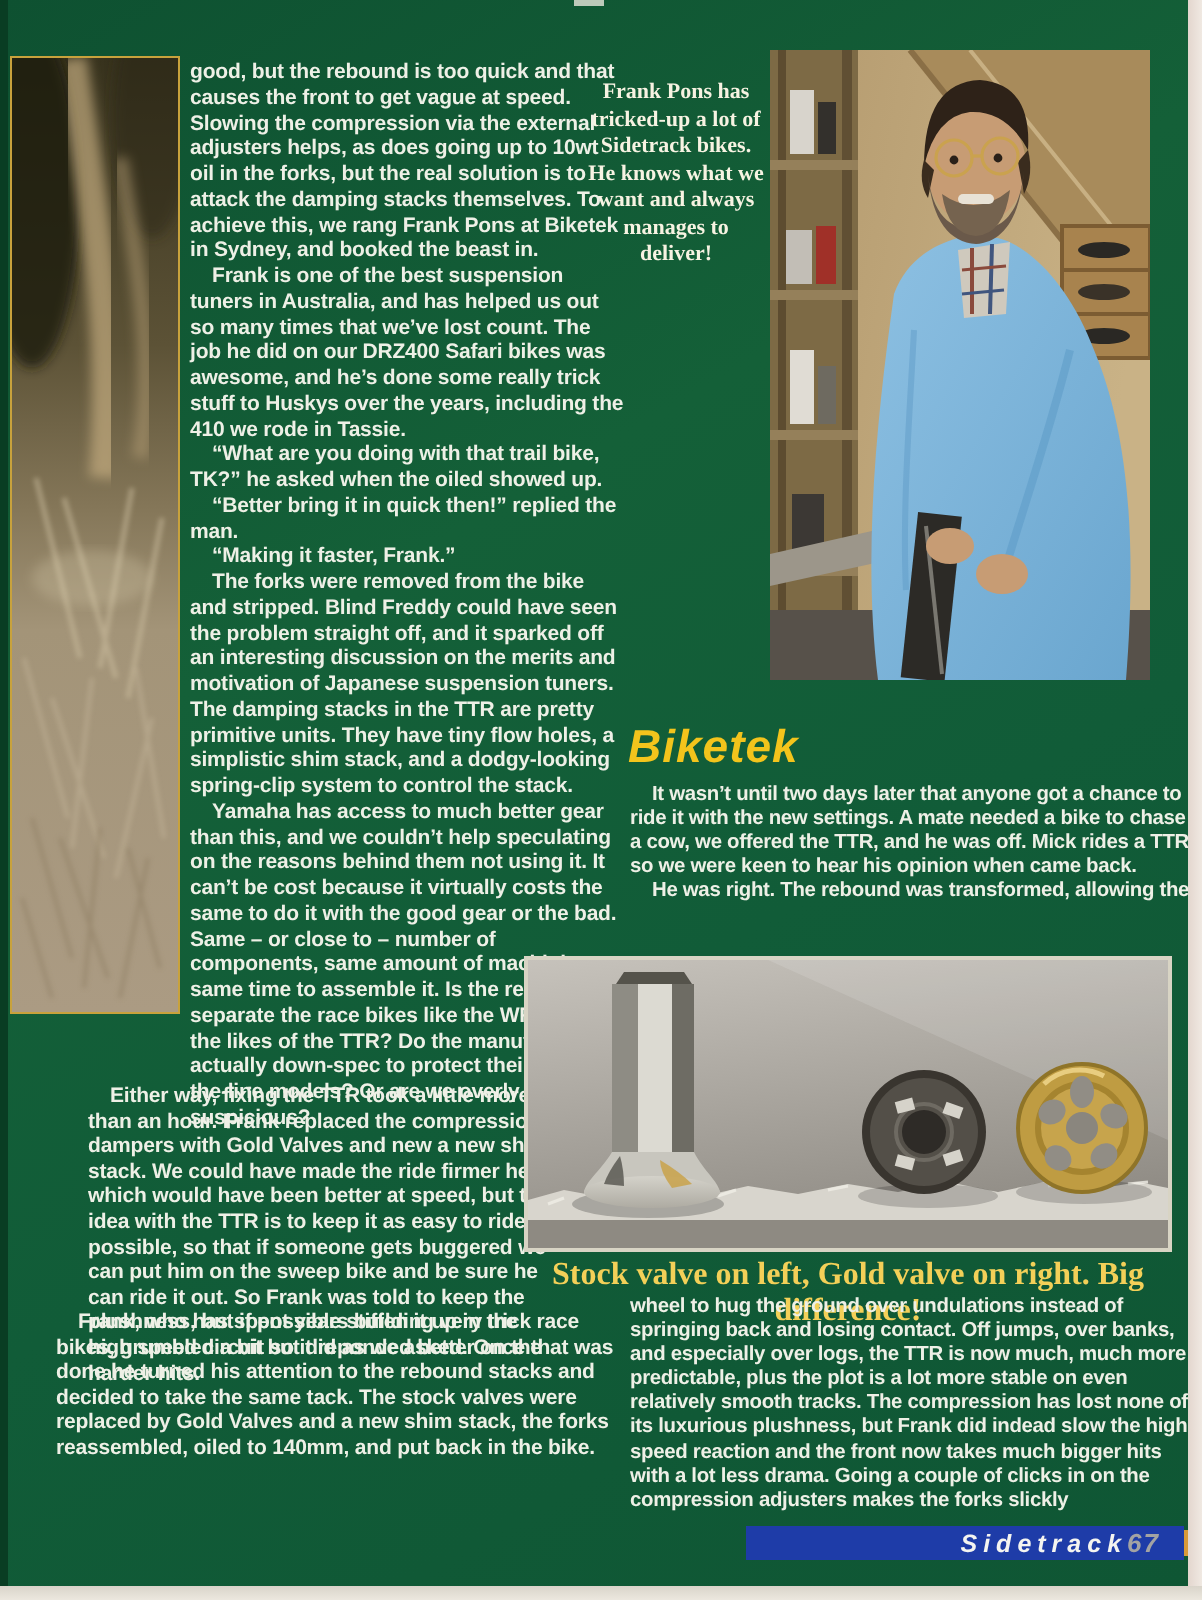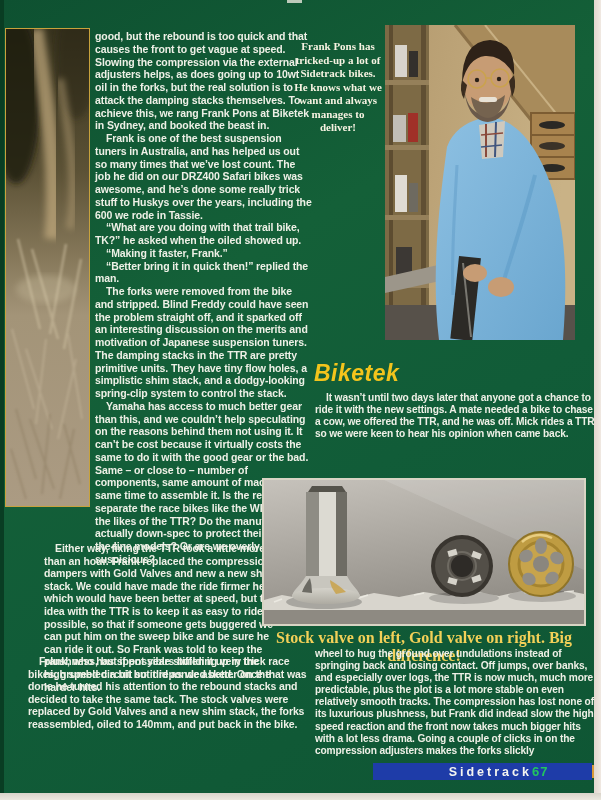--- a/index.html
+++ b/index.html
@@ -62,24 +62,24 @@
     position:absolute;left:262px;top:629px;width:324px;text-align:center;
     font-family:"Liberation Serif",serif;font-weight:bold;
     font-size:16px;color:#f3d058;
   }
   .col-right-bottom{position:absolute;left:315px;top:648px;width:284px;}
 
   
   .footer-bar{
     position:absolute;left:373px;top:763px;width:219px;height:17px;
     background:#1e3ca8;display:flex;align-items:center;
-    justify-content:center;padding:0 12px 0 44px;box-sizing:border-box;
+    justify-content:flex-end;padding:0 12px 0 44px;box-sizing:border-box;font-style:italic;
   }
   .footer-brand{color:#f4f4f0;font-weight:bold;font-size:12.5px;letter-spacing:3px;}
-  .footer-num{color:#22c55e;font-weight:bold;font-size:13px;letter-spacing:1px;}
+  .footer-num{color:#a3a3a3;font-weight:bold;font-size:13px;letter-spacing:1px;}
   .bar-notch{position:absolute;left:592px;top:765px;width:3px;height:13px;background:#d99a3a;}
 
   
   .right-page-edge{
     position:absolute;left:594px;top:0;width:7px;height:800px;
     background:linear-gradient(90deg,#e3d6ce,#f0e9e2);
   }
   .bottom-page-edge{
     position:absolute;left:0;top:793px;width:601px;height:7px;
     background:linear-gradient(180deg,#d9d4ca,#ece8df);
@@ -194,38 +194,39 @@
       <line x1="78" y1="238" x2="86" y2="312" stroke="#9a9890" stroke-width="2" opacity="0.7"></line>
       <ellipse cx="90" cy="248" rx="12" ry="9" fill="#c79c74"></ellipse>
       <ellipse cx="116" cy="262" rx="13" ry="10" fill="#c79c74"></ellipse>
     </svg>
   </figure>
 
   <div class="frank-caption">Frank Pons has tricked-up a lot of Sidetrack bikes. He knows what we want and always manages to deliver!</div>
 
   <div class="col-left-upper">
     <p class="para">good, but the rebound is too quick and that causes the front to get vague at speed. Slowing the compression via the external adjusters helps, as does going up to 10wt oil in the forks, but the real solution is to attack the damping stacks themselves. To achieve this, we rang Frank Pons at Biketek in Sydney, and booked the beast in.</p>
-    <p class="para indent">Frank is one of the best suspension tuners in Australia, and has helped us out so many times that we’ve lost count. The job he did on our DRZ400 Safari bikes was awesome, and he’s done some really trick stuff to Huskys over the years, including the 600 we rode in Tassie.</p>
+    <p class="para indent">Frank is one of the best suspension tuners in Australia, and has helped us out so many times that we’ve lost count. The job he did on our DRZ400 Safari bikes was awesome, and he’s done some really trick stuff to Huskys over the years, including the 410 we rode in Tassie.</p>
     <p class="para indent">“What are you doing with that trail bike, TK?” he asked when the oiled showed up.</p>
+    <p class="para indent">“Better bring it in quick then!” replied the man.</p>
     <p class="para indent">“Making it faster, Frank.”</p>
-    <p class="para indent">“Better bring it in quick then!” replied the man.</p>
     <p class="para indent">The forks were removed from the bike and stripped. Blind Freddy could have seen the problem straight off, and it sparked off an interesting discussion on the merits and motivation of Japanese suspension tuners. The damping stacks in the TTR are pretty primitive units. They have tiny flow holes, a simplistic shim stack, and a dodgy-looking spring-clip system to control the stack.</p>
     <p class="para indent">Yamaha has access to much better gear than this, and we couldn’t help speculating on the reasons behind them not using it. It can’t be cost because it virtually costs the same to do it with the good gear or the bad. Same – or close to – number of components, same amount of machining, same time to assemble it. Is the reason to separate the race bikes like the WRs, from the likes of the TTR? Do the manufacturers actually down-spec to protect their top-of-the-line models? Or are we overly suspicious?</p>
   </div>
 
   <div class="col-left-p8">
     <p class="para indent">Either way, fixing the TTR took a little more than an hour. Frank replaced the compression dampers with Gold Valves and new a new shim stack. We could have made the ride firmer here, which would have been better at speed, but the idea with the TTR is to keep it as easy to ride as possible, so that if someone gets buggered we can put him on the sweep bike and be sure he can ride it out. So Frank was told to keep the plushness, but if possible stiffen it up in the high speed circuit so it reponded better on the harder hits.</p>
   </div>
   <div class="col-left-p9">
     <p class="para indent">Frank, who has spent years building very trick race bikes, grumbled a bit but did as we asked. Once that was done he turned his attention to the rebound stacks and decided to take the same tack. The stock valves were replaced by Gold Valves and a new shim stack, the forks reassembled, oiled to 140mm, and put back in the bike.</p>
   </div>
 
   <h2 class="paddock-heading">Biketek</h2>
   <div class="col-right-top">
     <p class="para indent">It wasn’t until two days later that anyone got a chance to ride it with the new settings. A mate needed a bike to chase a cow, we offered the TTR, and he was off. Mick rides a TTR so we were keen to hear his opinion when came back.</p>
+    <p class="para indent">He was right. The rebound was transformed, allowing the</p>
   </div>
 
   <figure class="valves-photo">
     <svg width="320" height="144" viewBox="0 0 320 144">
       <defs>
         <linearGradient id="vbg" x1="0" y1="0" x2="0.3" y2="1">
           <stop offset="0" stop-color="#c6c2bb"></stop>
             <stop offset="1" stop-color="#908c85"></stop>
         </linearGradient>
         <linearGradient id="steel" x1="0" y1="0" x2="0" y2="1">

